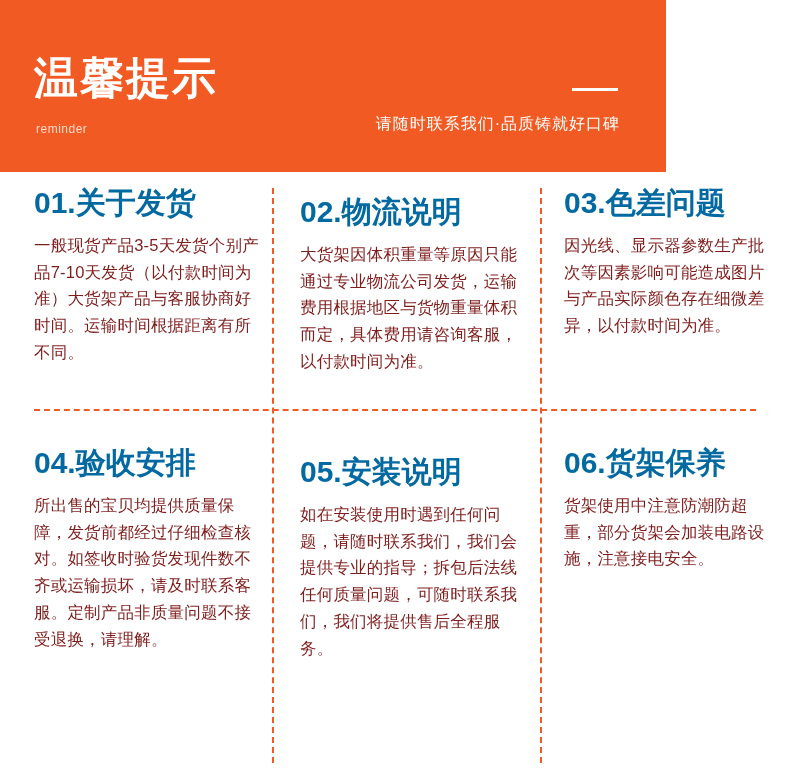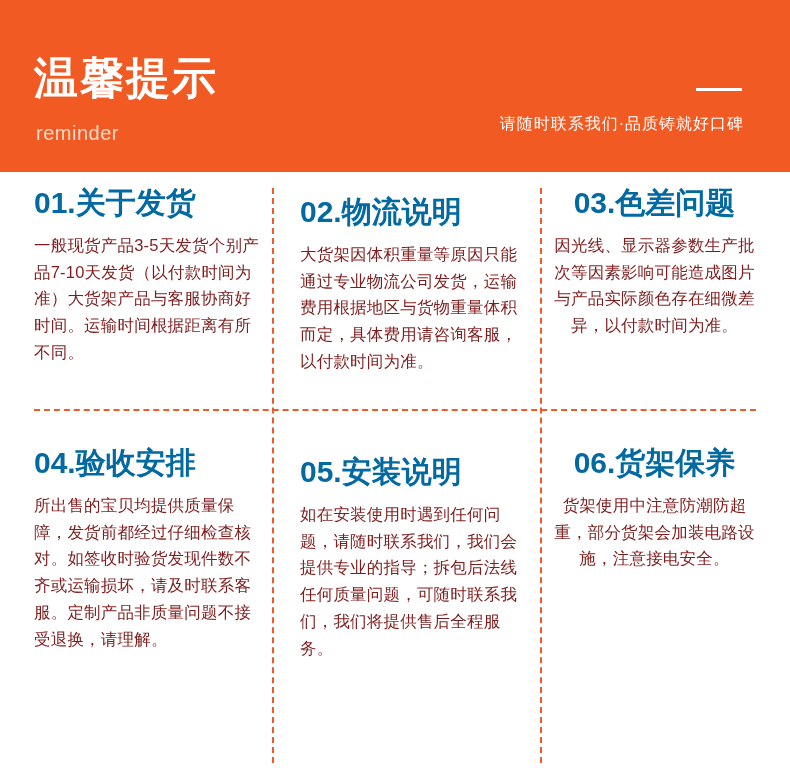--- a/index.html
+++ b/index.html
@@ -16,41 +16,41 @@
   .page {
     position: relative;
     width: 790px;
     height: 779px;
     background: #ffffff;
   }
 
   
   .banner {
     position: relative;
-    width: 790px;
+    width: 666px;
     height: 172px;
     background: #f15a22;
     box-sizing: border-box;
     padding-left: 18px;
   }
   .banner-title {
     position: absolute;
     left: 34px;
     top: 56px;
     font-size: 44px;
     font-weight: bold;
     color: #ffffff;
     letter-spacing: 2px;
     line-height: 1;
   }
   .banner-sub {
     position: absolute;
     left: 36px;
     top: 122px;
-    font-size: 20px;
+    font-size: 12px;
     color: #ffd9c7;
     letter-spacing: 0.5px;
   }
   .banner-dash {
     position: absolute;
     right: 48px;
     top: 88px;
     width: 46px;
     height: 3px;
     background: #ffffff;
@@ -106,21 +106,21 @@
   }
   .hline {
     position: absolute;
     height: 0;
     border-top: 2px dashed #f15a22;
   }
 
   
   .col1 { left: 34px;  width: 225px; }
   .col2 { left: 300px; width: 225px; margin-top: 9px; }
-  .col3 { left: 552px; width: 205px; text-align: center; }
+  .col3 { left: 564px; width: 205px; }
 </style>
 </head>
 <body>
 
 <div class="page">
 
   <div class="banner">
     <div class="banner-title">温馨提示</div>
     <div class="banner-sub">reminder</div>
     <div class="banner-dash"></div>

